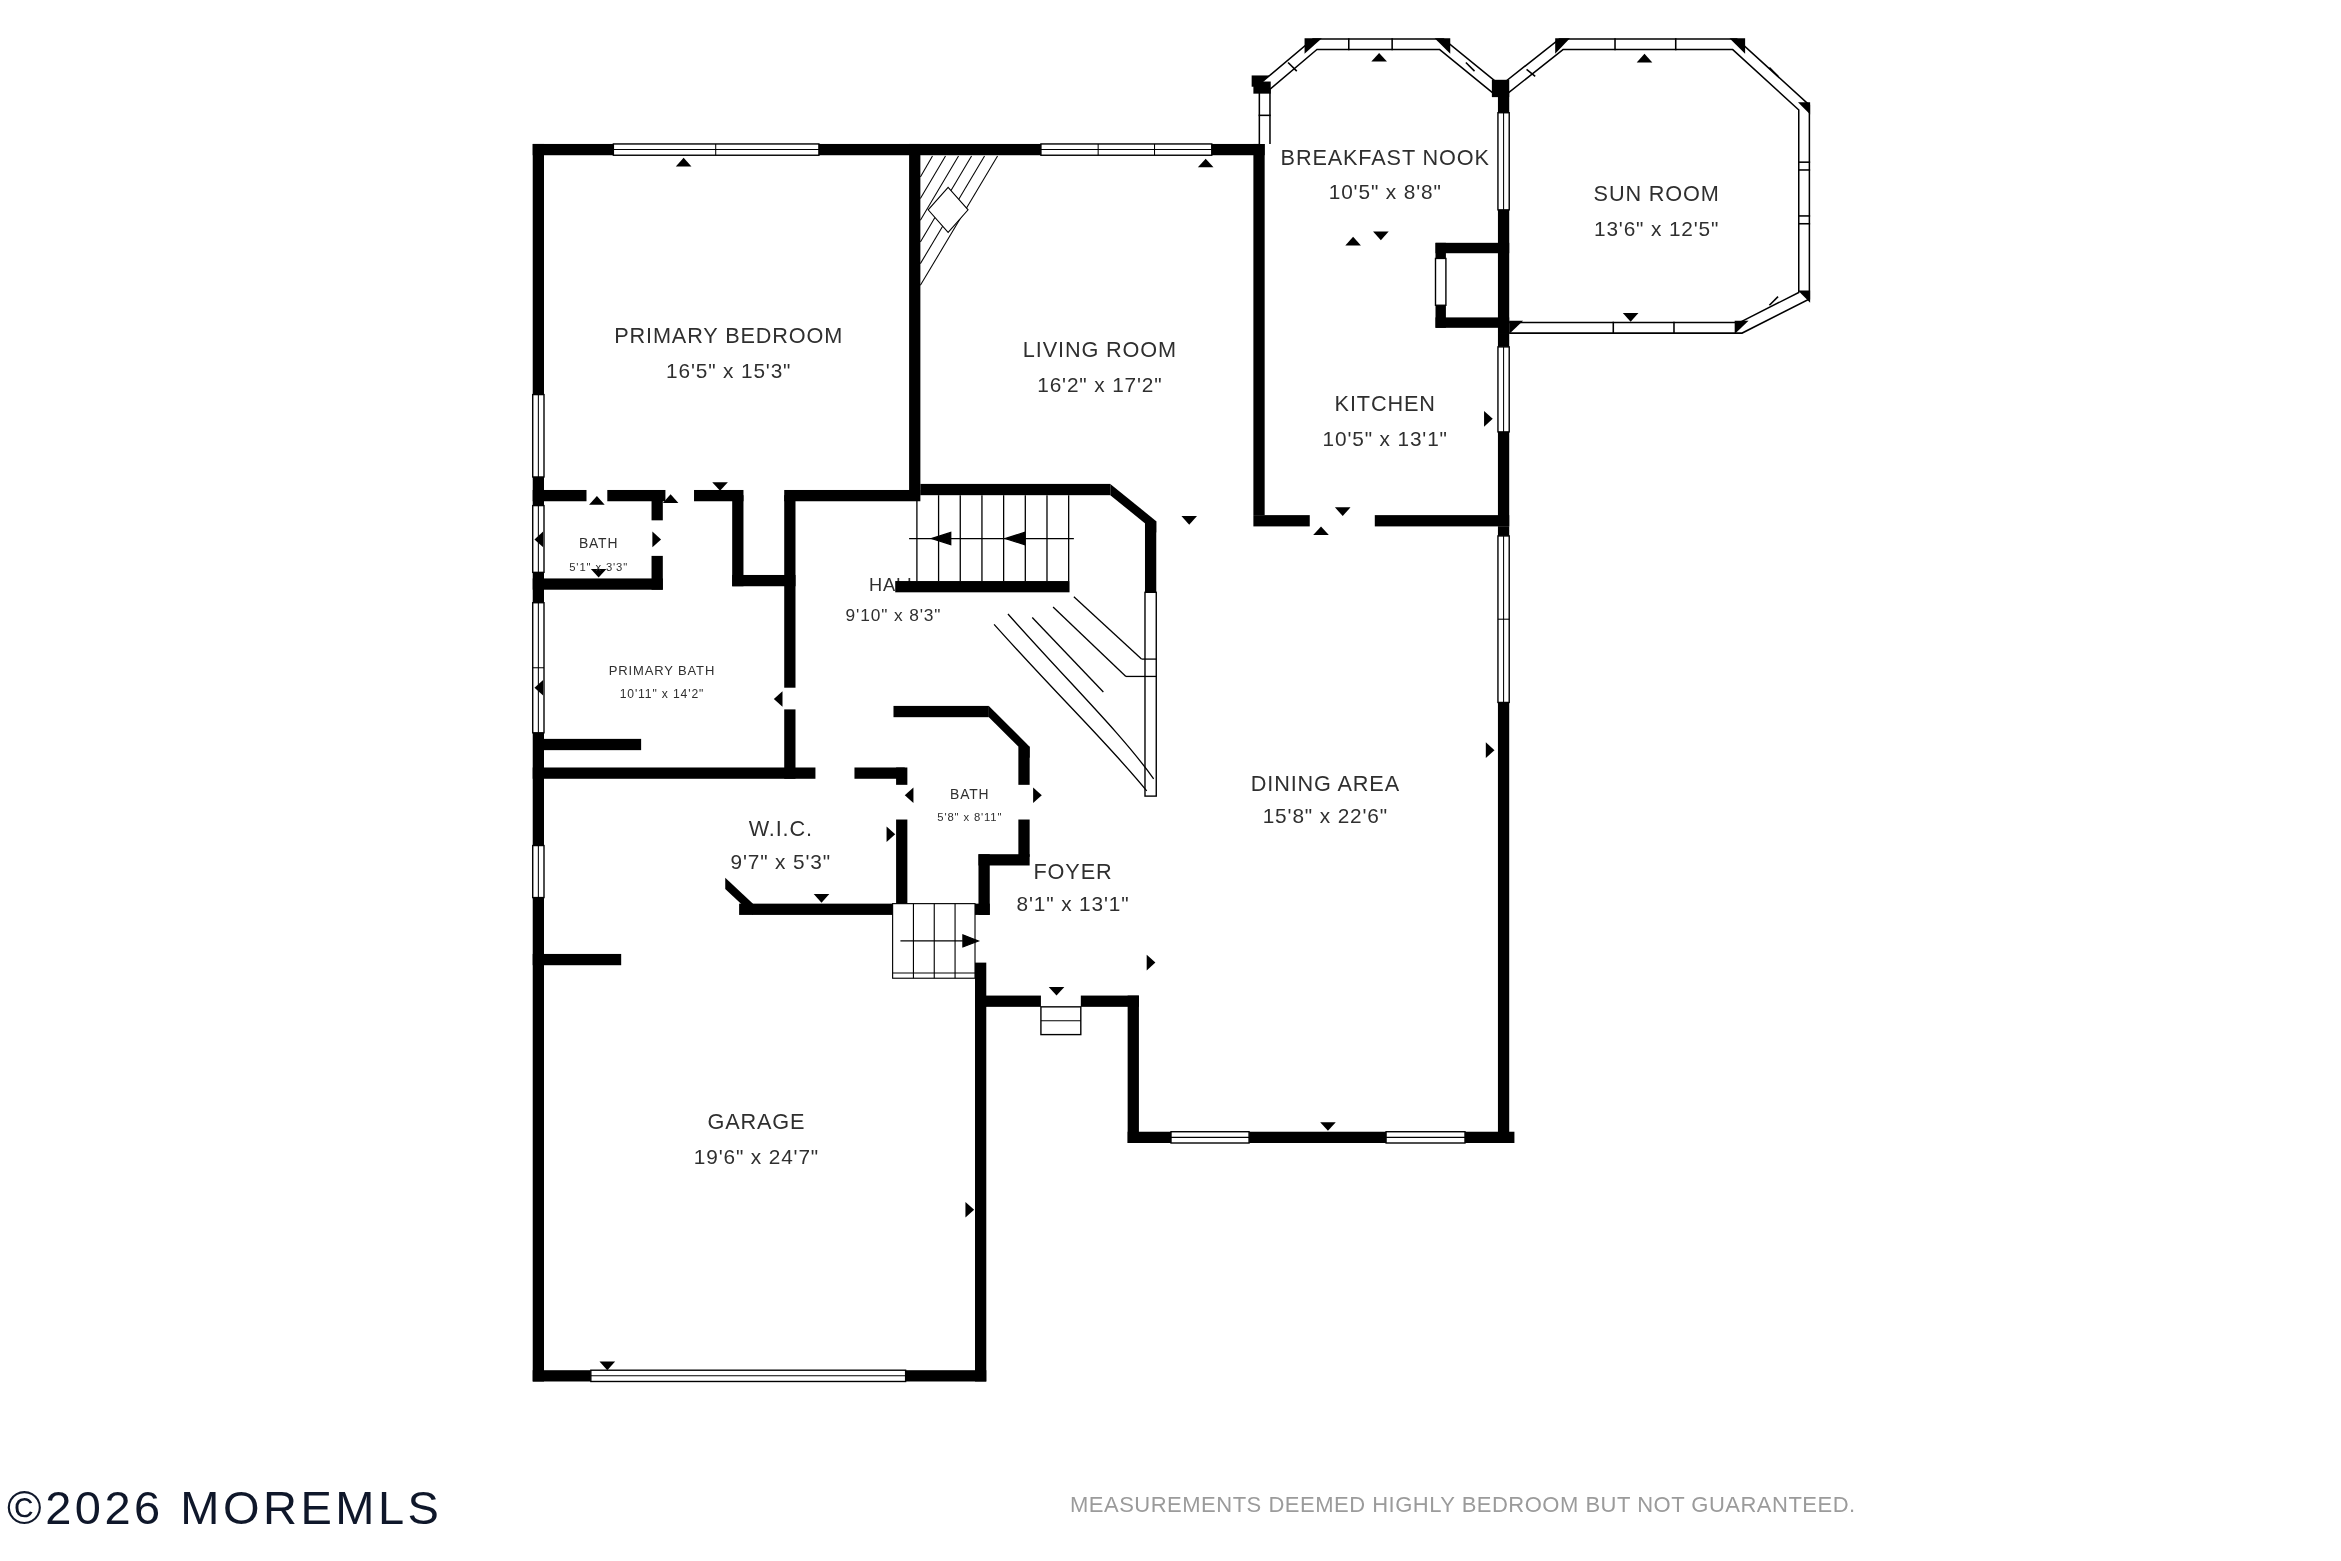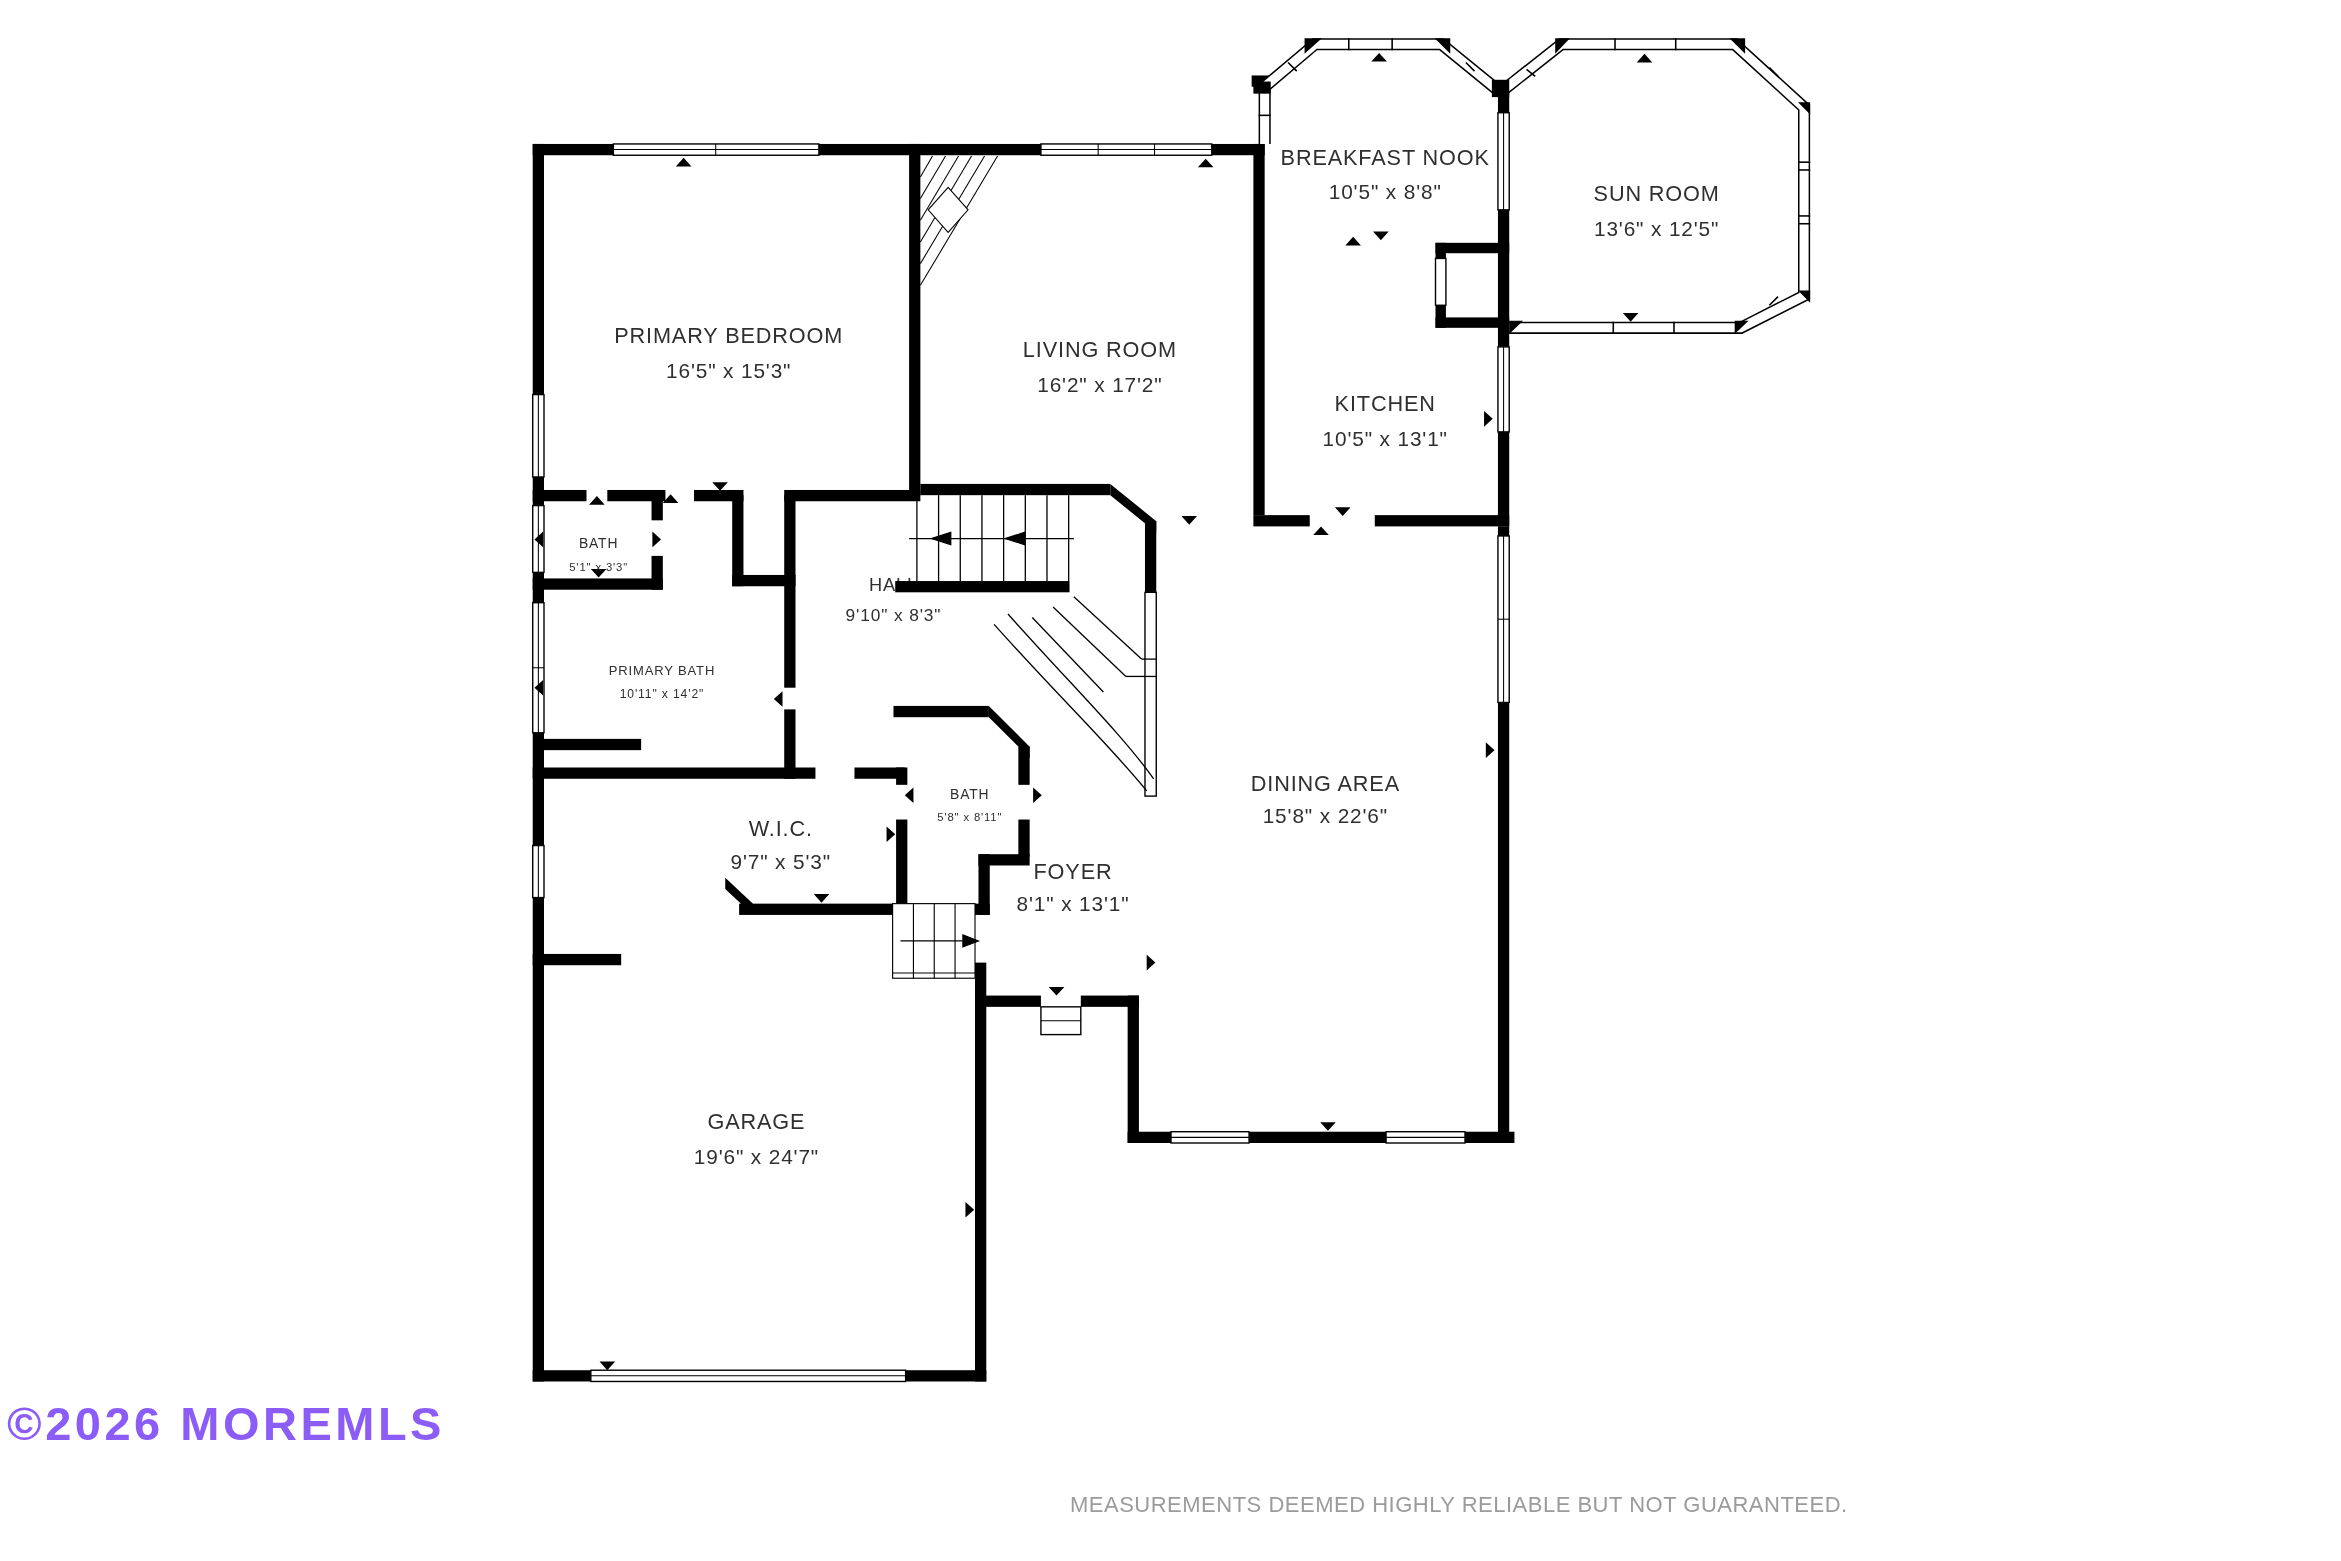--- a/index.html
+++ b/index.html
@@ -1,22 +1,22 @@
 <!DOCTYPE html>
 <html style="font-size:14px"><head>
 <meta charset="utf-8">
 <style>
   html,body{margin:0;padding:0;background:#ffffff;}
   .canvas{position:relative;width:2342px;height:1561px;background:#ffffff;overflow:hidden;
           font-family:"Liberation Sans", sans-serif;}
   svg{position:absolute;left:0;top:0;}
   .room-name{fill:#2f2f2f;letter-spacing:1px;}
   .room-dims{fill:#2f2f2f;letter-spacing:1px;}
-  .watermark{position:absolute;left:7px;top:1396px;font-size:47px;letter-spacing:3.5px;
-             color:#8b5cf6;font-weight:bold;white-space:nowrap;}
+  .watermark{position:absolute;left:7px;top:1480px;font-size:47px;letter-spacing:3.5px;
+             color:#0f172a;font-weight:normal;white-space:nowrap;}
   .disclaimer{position:absolute;left:1070px;top:1492px;font-size:22px;letter-spacing:0.5px;
               color:#9b9b9b;white-space:nowrap;}
 </style>
 </head>
 <body>
 
 <div class="canvas">
 
 <svg width="2342" height="1561" viewBox="0 0 2700 1800">
 
@@ -306,16 +306,16 @@
           <text x="1528" y="949" text-anchor="middle" font-size="24" class="room-dims">15'8" x 22'6"</text>
         </g>
         <g>
           <text x="872" y="1302" text-anchor="middle" font-size="25" class="room-name">GARAGE</text>
           <text x="872" y="1342" text-anchor="middle" font-size="24" class="room-dims">19'6" x 24'7"</text>
         </g>
       </g>
 </svg>
 
 <div class="watermark">©2026 MOREMLS</div>
-<div class="disclaimer">MEASUREMENTS DEEMED HIGHLY RELIABLE BUT NOT GUARANTEED.</div>
+<div class="disclaimer">MEASUREMENTS DEEMED HIGHLY BEDROOM BUT NOT GUARANTEED.</div>
 
 </div>
 
 
 </body></html>

